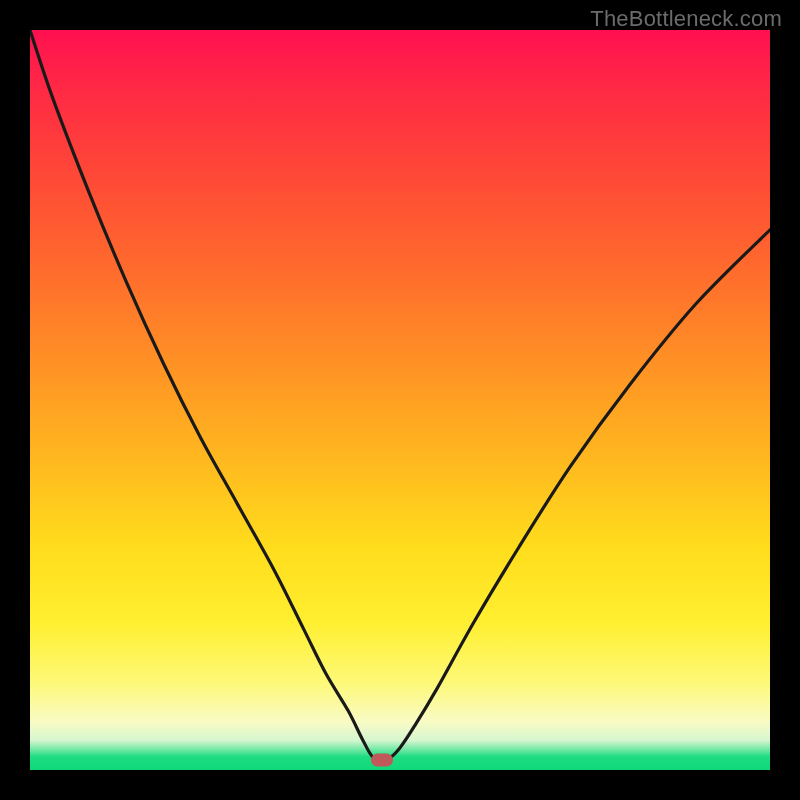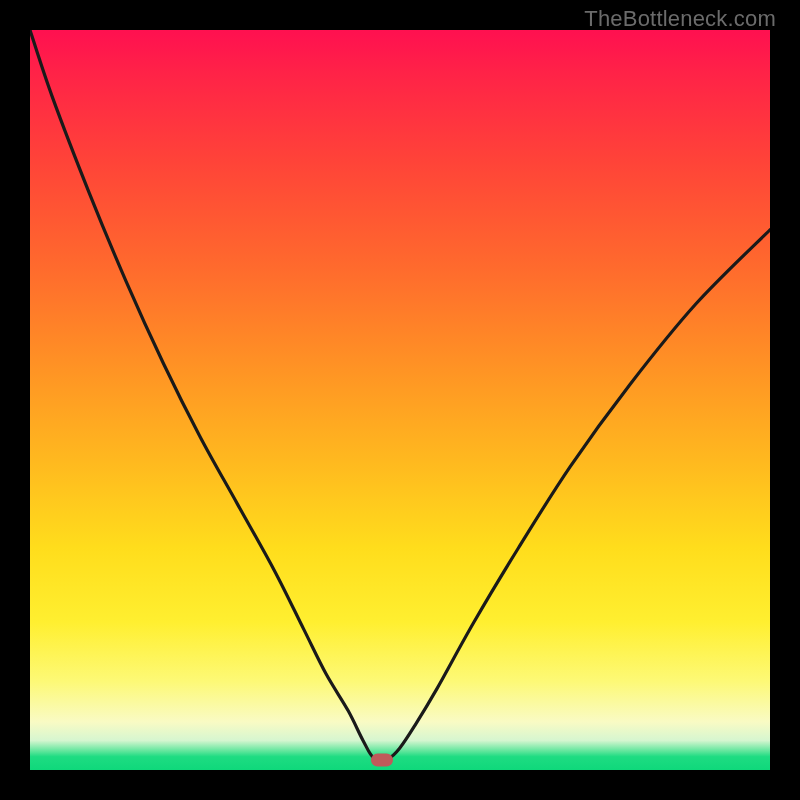--- a/index.html
+++ b/index.html
@@ -10,21 +10,21 @@
   body {
     width: 800px;
     height: 800px;
     background: #000;
     position: relative;
     font-family: Arial, Helvetica, sans-serif;
   }
   .watermark {
     position: absolute;
     top: 6px;
-    right: 24px;
+    right: 18px;
     color: #6b6b6b;
     font-size: 22px;
     font-weight: 500;
     letter-spacing: 0.2px;
     z-index: 20;
   }
   .plot-area {
     position: absolute;
     left: 30px;
     top: 30px;

